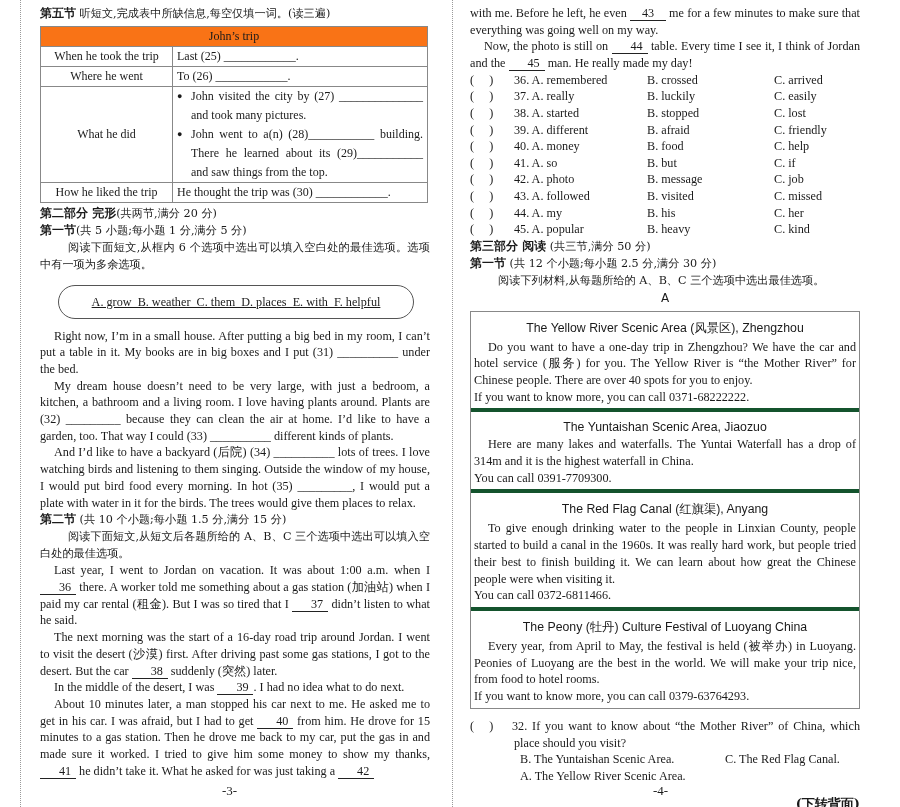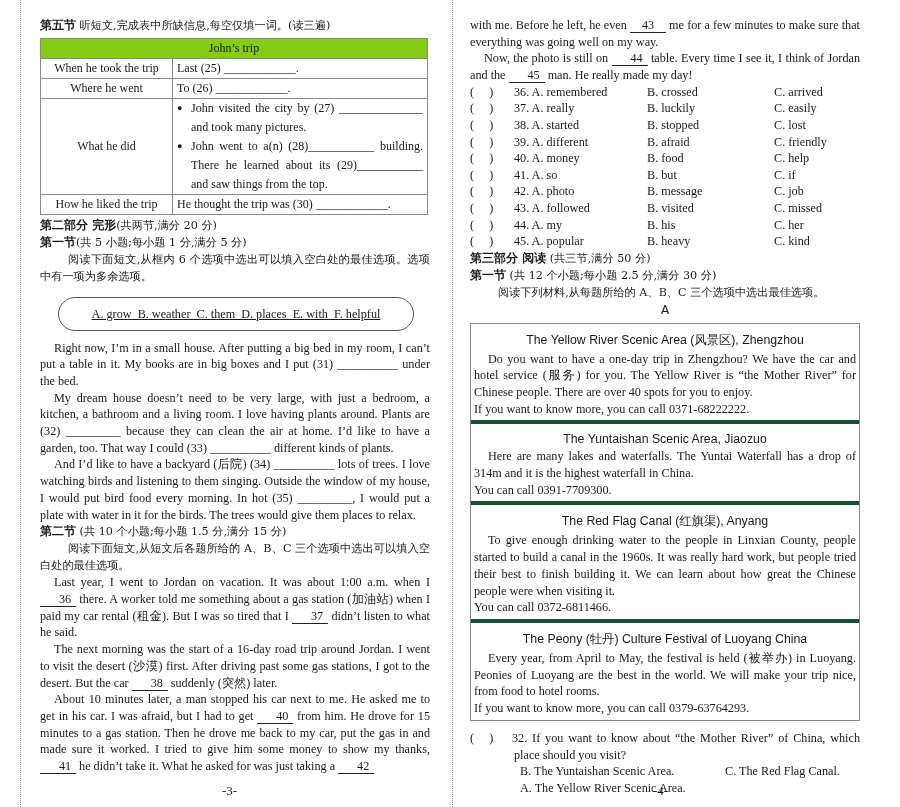--- a/index.html
+++ b/index.html
@@ -1,31 +1,31 @@
 <!DOCTYPE html>
 <html><head>
 <meta charset="utf-8">
 <style>
   html, body { margin:0; padding:0; background:#fff; }
   body { width:900px; height:807px; position:relative; overflow:hidden;
          font-family:"Liberation Serif","DejaVu Serif",serif; color:#1a1a1a; font-size:12.2px; }
   .dots { position:absolute; top:0; bottom:0; width:0; border-left:1.5px dotted #9a9a9a; }
-  .col { position:absolute; top:12px; }
+  .col { position:absolute; top:0; }
   .left { left:40px; width:390px; }
   .right { left:470px; width:390px; }
   .hd { font-weight:bold; font-family:"DejaVu Sans","Liberation Sans",sans-serif; font-size:12px; }
   .cn { font-family:"DejaVu Serif","Liberation Serif",serif; font-size:11.2px; }
   .line { line-height:16.7px; }
   p { margin:0; }
   .ind { text-indent:14px; }
   .ind2 { text-indent:28px; }
   table.trip { border-collapse:collapse; width:388px; margin-top:3px; font-size:12px; }
   table.trip td { border:1px solid #888; padding:0 4px; line-height:19px; vertical-align:middle; }
   table.trip td.k { text-align:center; width:107px; white-space:nowrap; padding:0 12px; }
-  table.trip tr.title td { background:#84cc16; text-align:center; }
+  table.trip tr.title td { background:#f97316; text-align:center; }
   .bul { padding-left:14px; position:relative; text-align:justify; }
   .bul:before { content:"●"; position:absolute; left:0; font-size:9px; top:0; }
   .opts { margin:11px 16px 9px 18px; border:1px solid #555; border-radius:18px; text-align:center;
           line-height:32px; font-size:12.2px;text-decoration:underline; }
   .nb { display:inline-block; border-bottom:1px solid #222; width:36px; text-align:center; line-height:14px; }
   .just { text-align:justify; }
   .q { display:flex; line-height:16.6px; }
   .q .par { width:44px; }
   .q .a { width:133px; }
   .q .b { width:127px; }
@@ -87,20 +87,21 @@
   <p class="line ind just">My dream house doesn’t need to be very large, with just a bedroom, a kitchen, a bathroom and a living room. I love having plants around. Plants are (32) _________ because they can clean the air at home. I’d like to have a garden, too. That way I could (33) __________ different kinds of plants.</p>
   <p class="line ind just">And I’d like to have a backyard (后院) (34) __________ lots of trees. I love watching birds and listening to them singing. Outside the window of my house, I would put bird food every morning. In hot (35) _________, I would put a plate with water in it for the birds. The trees would give them places to relax.</p>
 
   <p class="line">
     <span class="hd">第二节</span><span class="cn"> (共 10 个小题;每小题 1.5 分,满分 15 分)</span>
   </p>
   <p class="line ind2 cn just">阅读下面短文,从短文后各题所给的 A、B、C 三个选项中选出可以填入空白处的最佳选项。</p>
 
   <p class="line ind just"><span>Last year, I went to Jordan on vacation. It was about 1:00 a.m. when I</span> <span class="nb">36</span><span> there. A worker told me something about a gas station (加油站) when I paid my car rental (租金). But I was so tired that I </span><span class="nb">37</span><span> didn’t listen to what he said.</span></p>
   <p class="line ind just"><span>The next morning was the start of a 16-day road trip around Jordan. I went to visit the desert (沙漠) first. After driving past some gas stations, I got to the desert. But the car </span><span class="nb">38</span><span> suddenly (突然) later.</span></p>
+  <p class="line ind just"><span>In the middle of the desert, I was </span><span class="nb">39</span><span>. I had no idea what to do next.</span></p>
   <p class="line ind just"><span>About 10 minutes later, a man stopped his car next to me. He asked me to get in his car. I was afraid, but I had to get </span><span class="nb">40</span><span> from him. He drove for 15 minutes to a gas station. Then he drove me back to my car, put the gas in and made sure it worked. I tried to give him some money to show my thanks, </span><span class="nb">41</span><span> he didn’t take it. What he asked for was just taking a </span><span class="nb">42</span></p>
 </div>
 <div class="pageno" style="left:222px">-3-</div>
 
 <div class="col right">
   <p class="line just" style="margin-top:5px"><span>with me. Before he left, he even </span><span class="nb">43</span><span> me for a few minutes to make sure that everything was going well on my way.</span></p>
   <p class="line ind just"><span>Now, the photo is still on </span><span class="nb">44</span><span> table. Every time I see it, I think of Jordan and the </span><span class="nb">45</span><span> man. He really made my day!</span></p>
 
   <div>
     <div class="q">

